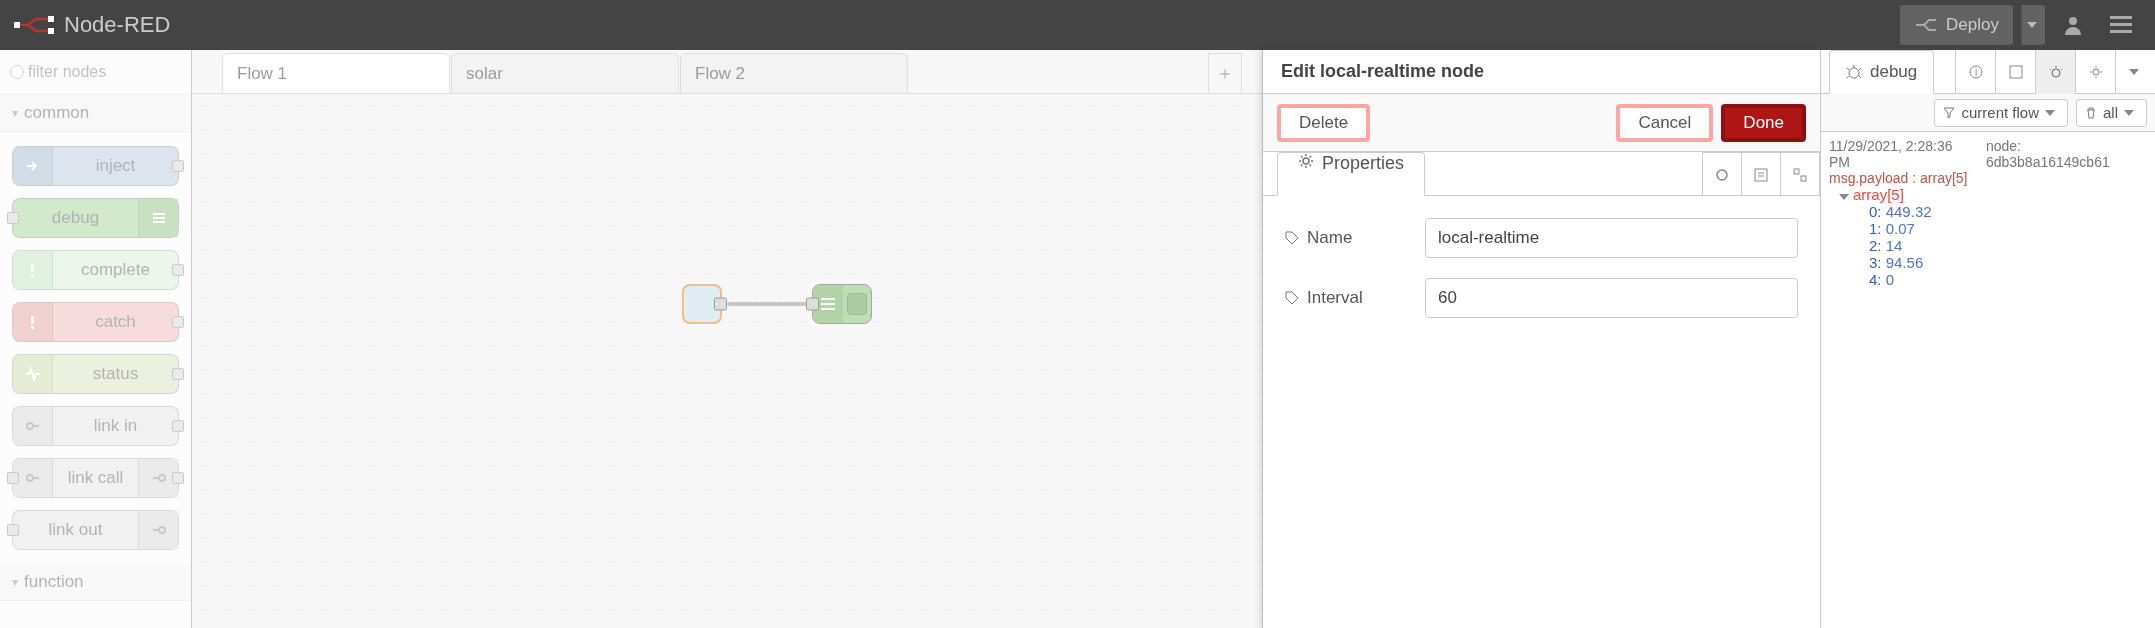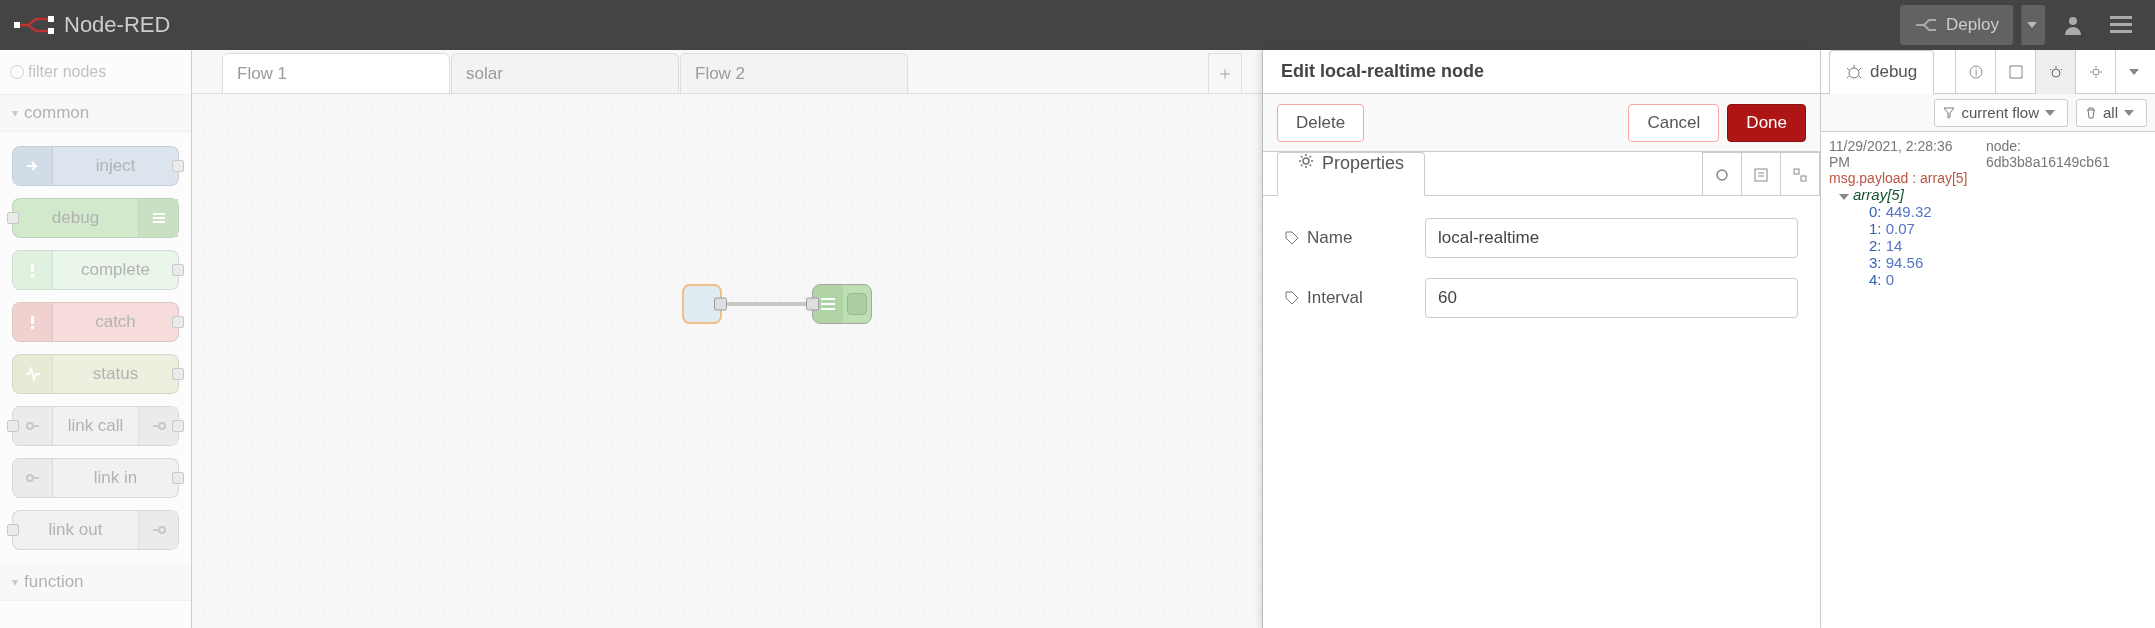--- a/index.html
+++ b/index.html
@@ -52,21 +52,21 @@
 .cnv-node.sel::after{content:""; position:absolute; right:-7px; top:50%; transform:translateY(-50%); width:11px; height:11px; background:#ccc; border:1px solid #666; border-radius:2px;}
 .wire { display:inline-block; height:4px; width:80px; background:#aaa; vertical-align:middle; border-radius:2px;}
 .cnv-node.dbg { background:#9bce8f; width:60px; position:relative; display:inline-flex; align-items:center;}
 .cnv-node.dbg .dbg-icon{width:34px; height:100%; background:#87bd79; border-radius:7px 0 0 7px; display:flex; align-items:center; justify-content:center;}
 .cnv-node.dbg .dbg-btn{width:22px; height:22px; background:#7eb372; border-radius:4px; margin:0 4px; border:1px solid #66965a;}
 .cnv-node.dbg::before{content:""; position:absolute; left:-7px; top:50%; transform:translateY(-50%); width:11px; height:11px; background:#ccc; border:1px solid #666; border-radius:2px;}
 
 .editor-tray { width: 558px; background:#fff; border-left:1px solid #bbb; box-shadow: -3px 0 6px rgba(0,0,0,0.1); display:flex; flex-direction:column; z-index:10;}
 .tray-title { height:44px; border-bottom:1px solid #ccc; display:flex; align-items:center; padding:0 18px; color:#444; font-size:18px; font-weight:bold;}
 .tray-actions { height:58px; border-bottom:1px solid #ccc; display:flex; align-items:center; padding:0 14px; gap:8px; background:#f9f9f9;}
-.btn { height:38px; padding:0 18px; border:1px solid #fca5a5; background:#fff; color:#555; font-size:17px; border-radius:4px; cursor:pointer; }
+.btn { height:38px; padding:0 18px; border:4px solid #fca5a5; background:#fff; color:#555; font-size:17px; border-radius:4px; cursor:pointer; }
 .btn-primary { background:#ae1616; color:#fff; border-color:#8f0f0f; }
 .spacer { flex:1; }
 .tray-tabs { height:44px; display:flex; border-bottom:1px solid #ccc; }
 .tray-tab { padding:0 20px; display:flex; align-items:flex-start; border:1px solid #ccc; border-bottom:1px solid #fff; background:#fff; margin-bottom:-1px; margin-left:14px; color:#555; gap:8px; border-radius:4px 4px 0 0;}
 .tray-iconbtns { margin-left:auto; display:flex; }
 .tray-iconbtns .ib { width:40px; height:44px; border:1px solid #ccc; border-bottom:none; display:flex; align-items:center; justify-content:center; color:#777; margin-left:-1px; cursor:pointer;}
 .form-rows { padding:22px; display:flex; flex-direction:column; gap:20px; }
 .form-row { display:flex; align-items:center; gap:14px; }
 .form-row label { width:126px; color:#555; font-size:17px; display:flex; align-items:center; gap:8px;}
 .form-row input { flex:1; height:40px; border:1px solid #ccc; border-radius:4px; padding:0 12px; font-size:17px; color:#444; }
@@ -75,21 +75,21 @@
 .sb-tabs { height:44px; border-bottom:1px solid #ccc; display:flex; }
 .sb-tab-active { padding:0 16px; display:flex; align-items:center; gap:8px; border:1px solid #ccc; border-bottom:1px solid #fff; margin-left:8px; margin-bottom:-1px; color:#555; font-size:17px; border-radius:4px 4px 0 0;}
 .sb-tab-btns { margin-left:auto; display:flex;}
 .sb-tab-btns .ib { width:40px; height:44px; border-left:1px solid #ccc; display:flex; align-items:center; justify-content:center; color:#777; cursor:pointer;}
 .sb-tab-btns .ib.active { background:#eee; }
 .sb-toolbar { height:38px; border-bottom:1px solid #ccc; display:flex; align-items:center; justify-content:flex-end; padding:0 8px; gap:8px; background:#f9f9f9;}
 .sb-dd { height:28px; border:1px solid #ccc; border-radius:3px; background:#fff; font-size:15px; color:#555; padding:0 8px; display:flex; align-items:center; gap:6px;}
 .dbg-body { flex:1; padding:6px 8px; overflow:auto; font-family: "Courier New", monospace; font-size:15px;}
 .dbg-meta { color:#777; font-size:14px; display:flex; gap:10px; font-family:Arial;}
 .dbg-payload-lbl { color:#b54; font-size:14px; font-family:Arial;}
-.dbg-arr-hdr { color:#14532d; font-style:italic; }
+.dbg-arr-hdr { color:#ef4444; }
 .dbg-line { padding-left:30px; color:#444; }
 .dbg-line .k { color:#3463b3; }
 .dbg-line .v { color:#5373c8; }
 .caret-tri { display:inline-block; width:0; height:0; border-left:5px solid transparent; border-right:5px solid transparent; border-top:6px solid #888; margin-right:4px;}
 svg { display:block; }
 </style>
 </head>
 <body>
 
 <div class="header">
@@ -190,39 +190,39 @@
           <span class="label">status</span>
           <span class="port right"></span>
         </div>
         <div class="pal-node n-link">
           <span class="icon">
             <svg width="18" height="18">
               <circle cx="6" cy="9" r="3" fill="none" stroke="#888" stroke-width="2"></circle>
               <path d="M9 9h6" stroke="#888" stroke-width="2"></path>
             </svg>
           </span>
+          <span class="label">link in</span>
+          <span class="port right"></span>
+        </div>
+        <div class="pal-node n-link">
+          <span class="icon">
+            <svg width="18" height="18">
+              <circle cx="6" cy="9" r="3" fill="none" stroke="#888" stroke-width="2"></circle>
+              <path d="M9 9h6" stroke="#888" stroke-width="2"></path>
+            </svg>
+          </span>
           <span class="label">link call</span>
           <span class="icon-r">
             <svg width="18" height="18">
               <circle cx="12" cy="9" r="3" fill="none" stroke="#888" stroke-width="2"></circle>
               <path d="M3 9h6" stroke="#888" stroke-width="2"></path>
             </svg>
           </span>
           <span class="port right"></span>
           <span class="port left"></span>
-        </div>
-        <div class="pal-node n-link">
-          <span class="icon">
-            <svg width="18" height="18">
-              <circle cx="6" cy="9" r="3" fill="none" stroke="#888" stroke-width="2"></circle>
-              <path d="M9 9h6" stroke="#888" stroke-width="2"></path>
-            </svg>
-          </span>
-          <span class="label">link in</span>
-          <span class="port right"></span>
         </div>
         <div class="pal-node n-link">
           <span class="label">link out</span>
           <span class="icon-r">
             <svg width="18" height="18">
               <circle cx="12" cy="9" r="3" fill="none" stroke="#888" stroke-width="2"></circle>
               <path d="M3 9h6" stroke="#888" stroke-width="2"></path>
             </svg>
           </span>
           <span class="port left"></span>

